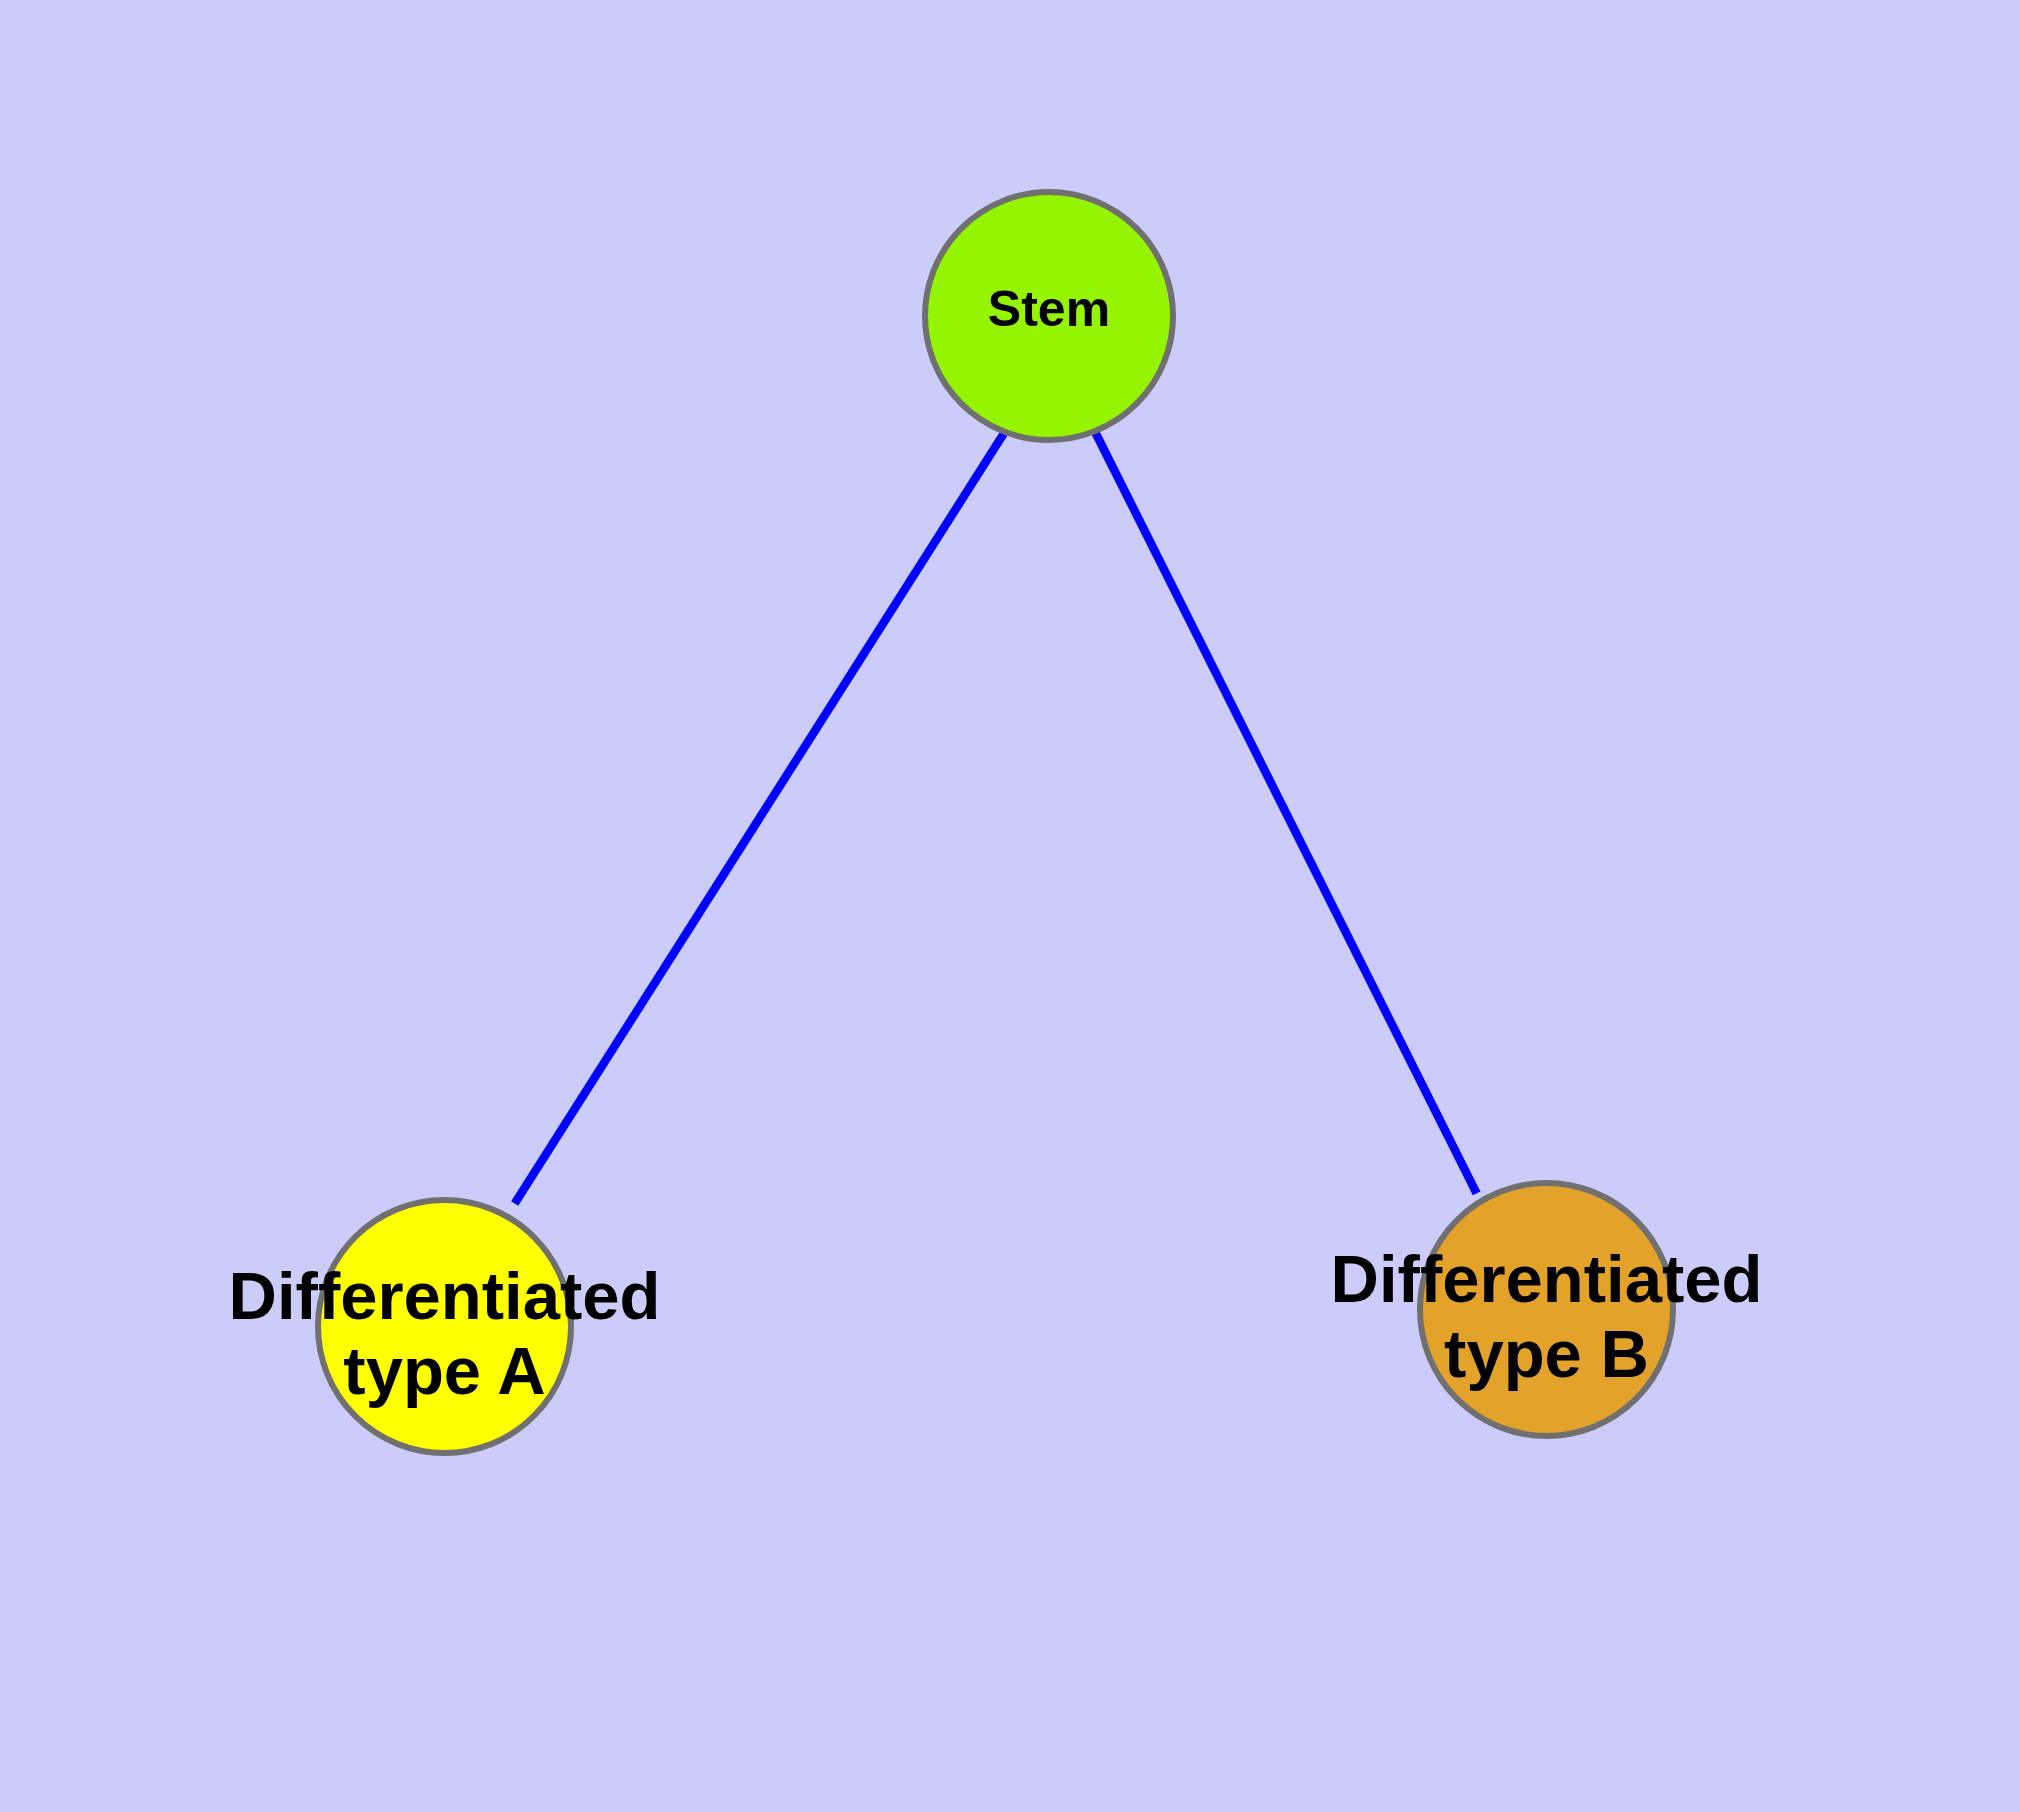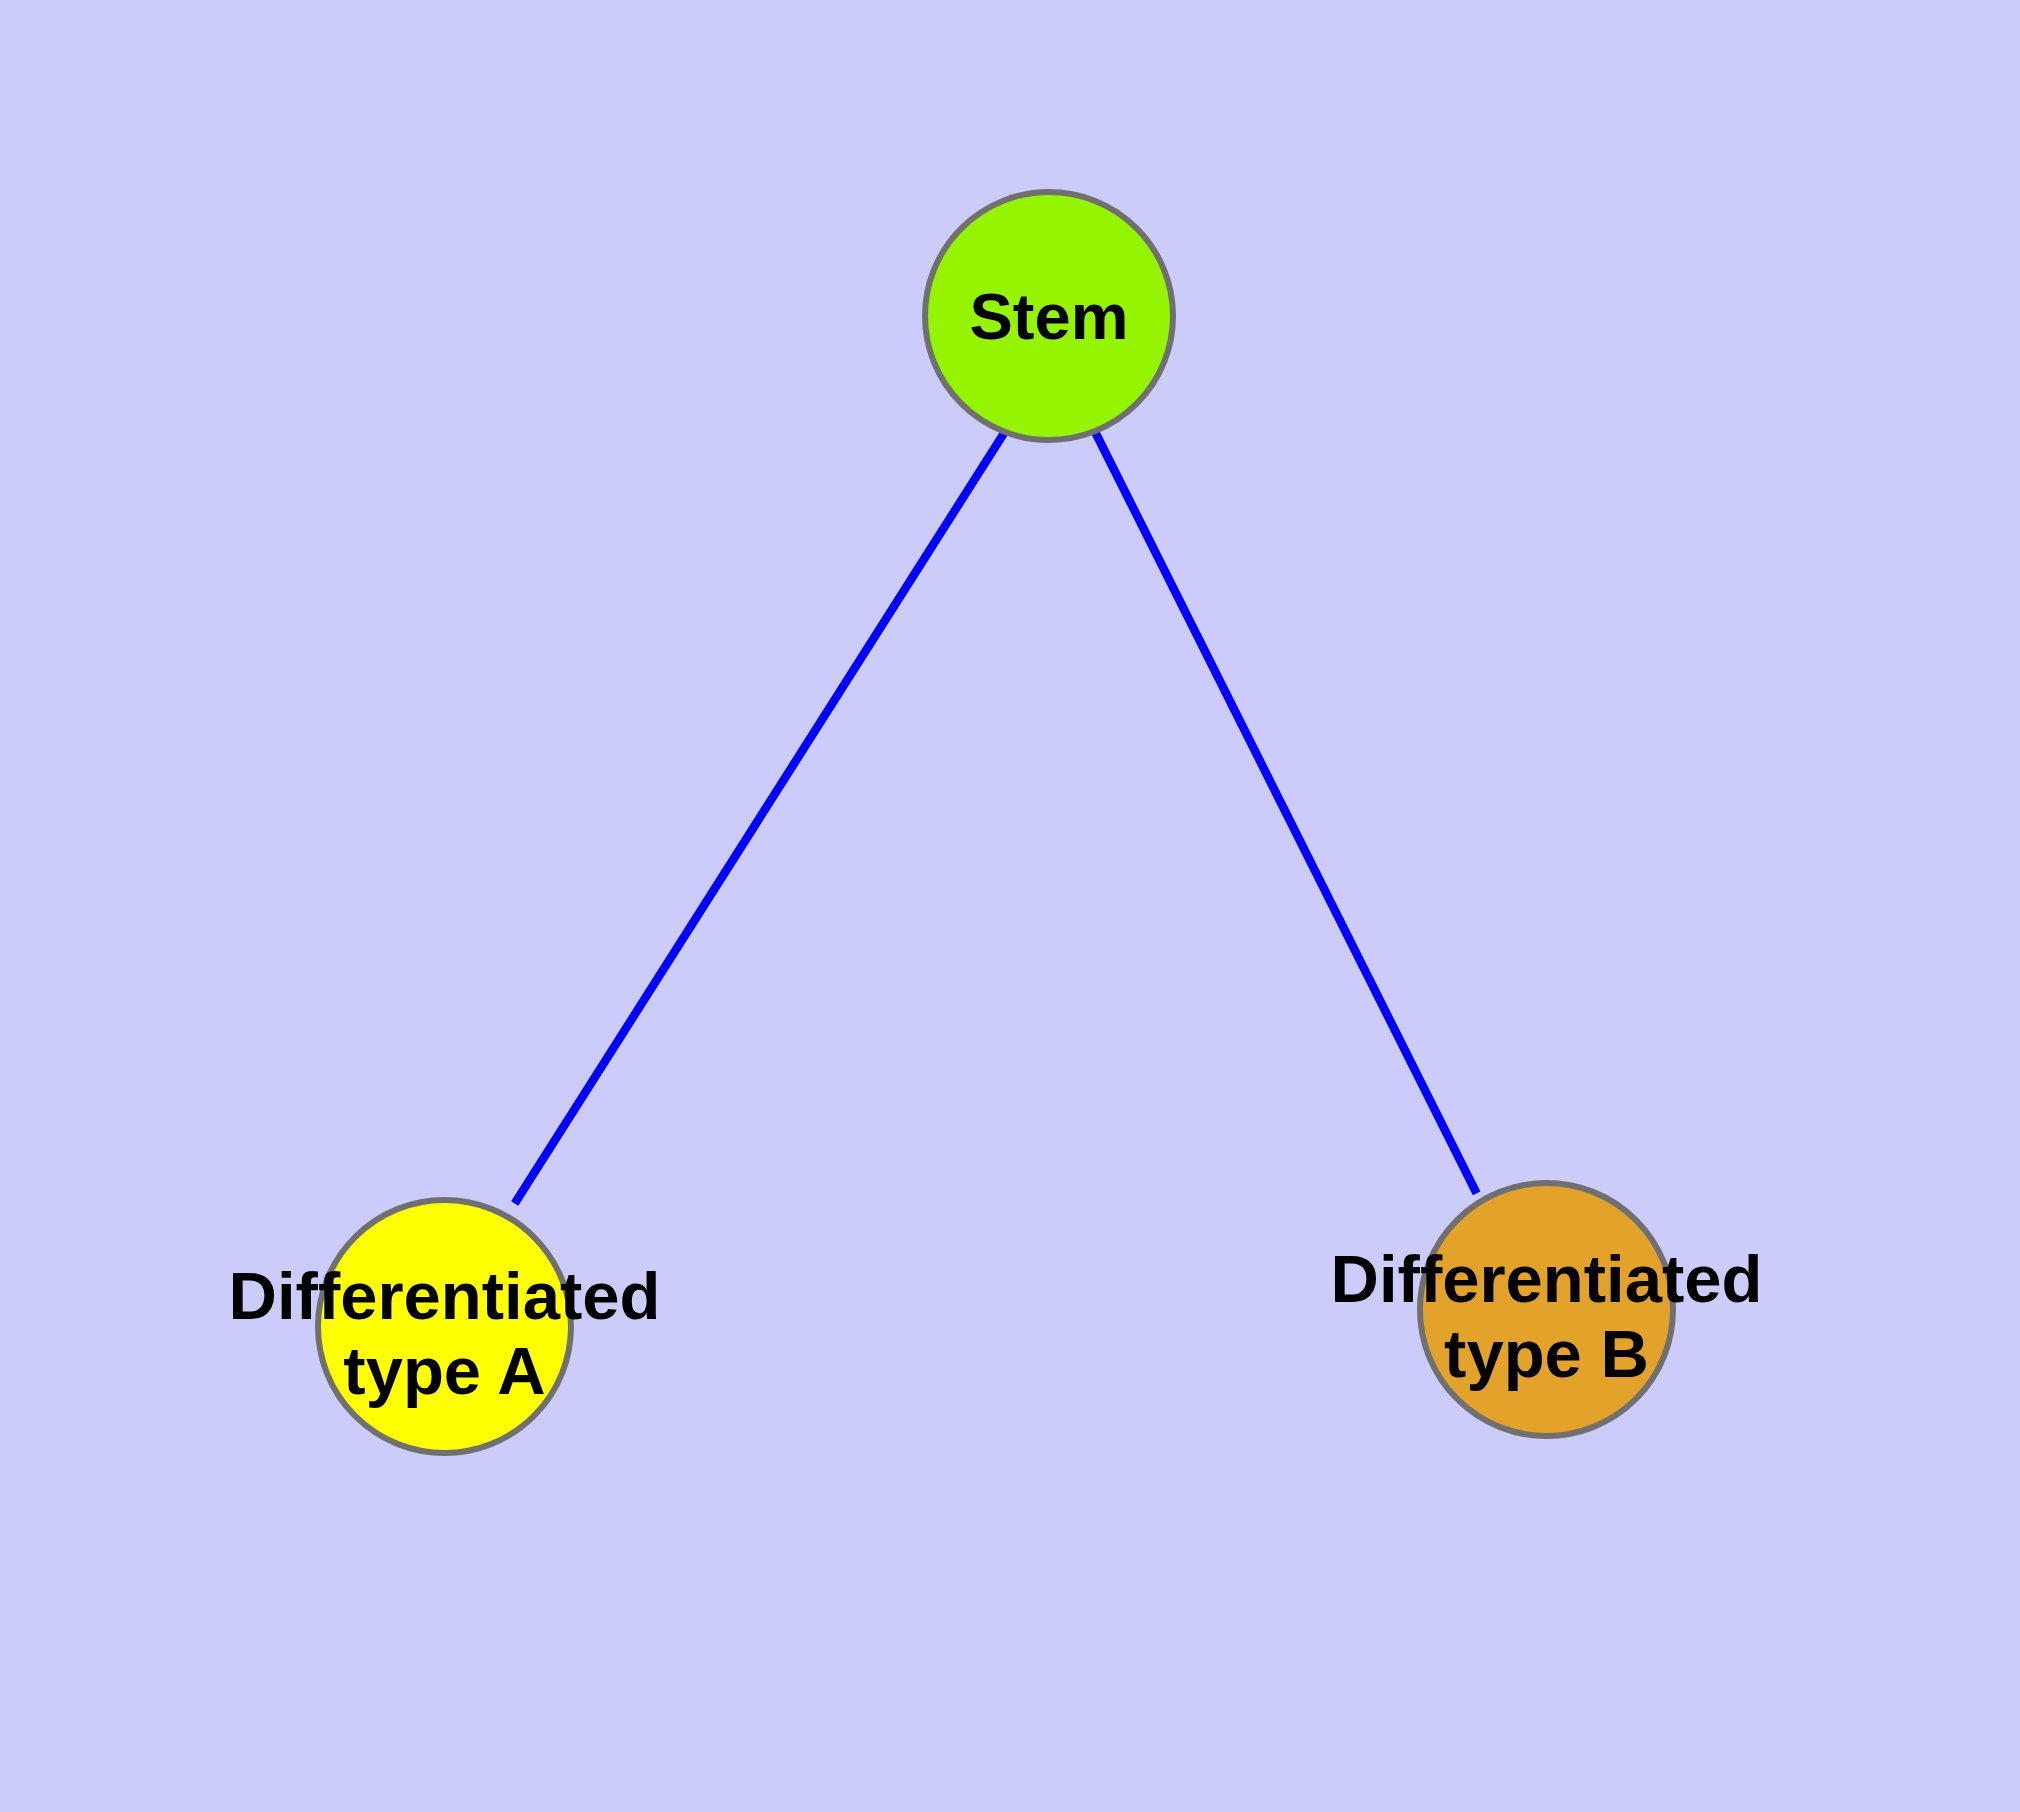--- a/index.html
+++ b/index.html
@@ -46,21 +46,21 @@
   #node-stem {
     left: 922px;
     top: 189px;
     width: 254px;
     height: 254px;
   }
   #label-stem {
     left: 922px;
     top: 281px;
     width: 254px;
-    font-size: 65px;
+    font-size: 50px;
   }
   
   #node-type-a {
     left: 315px;
     top: 1197px;
     width: 259px;
     height: 259px;
   }
   #label-type-a {
     left: 97px;

